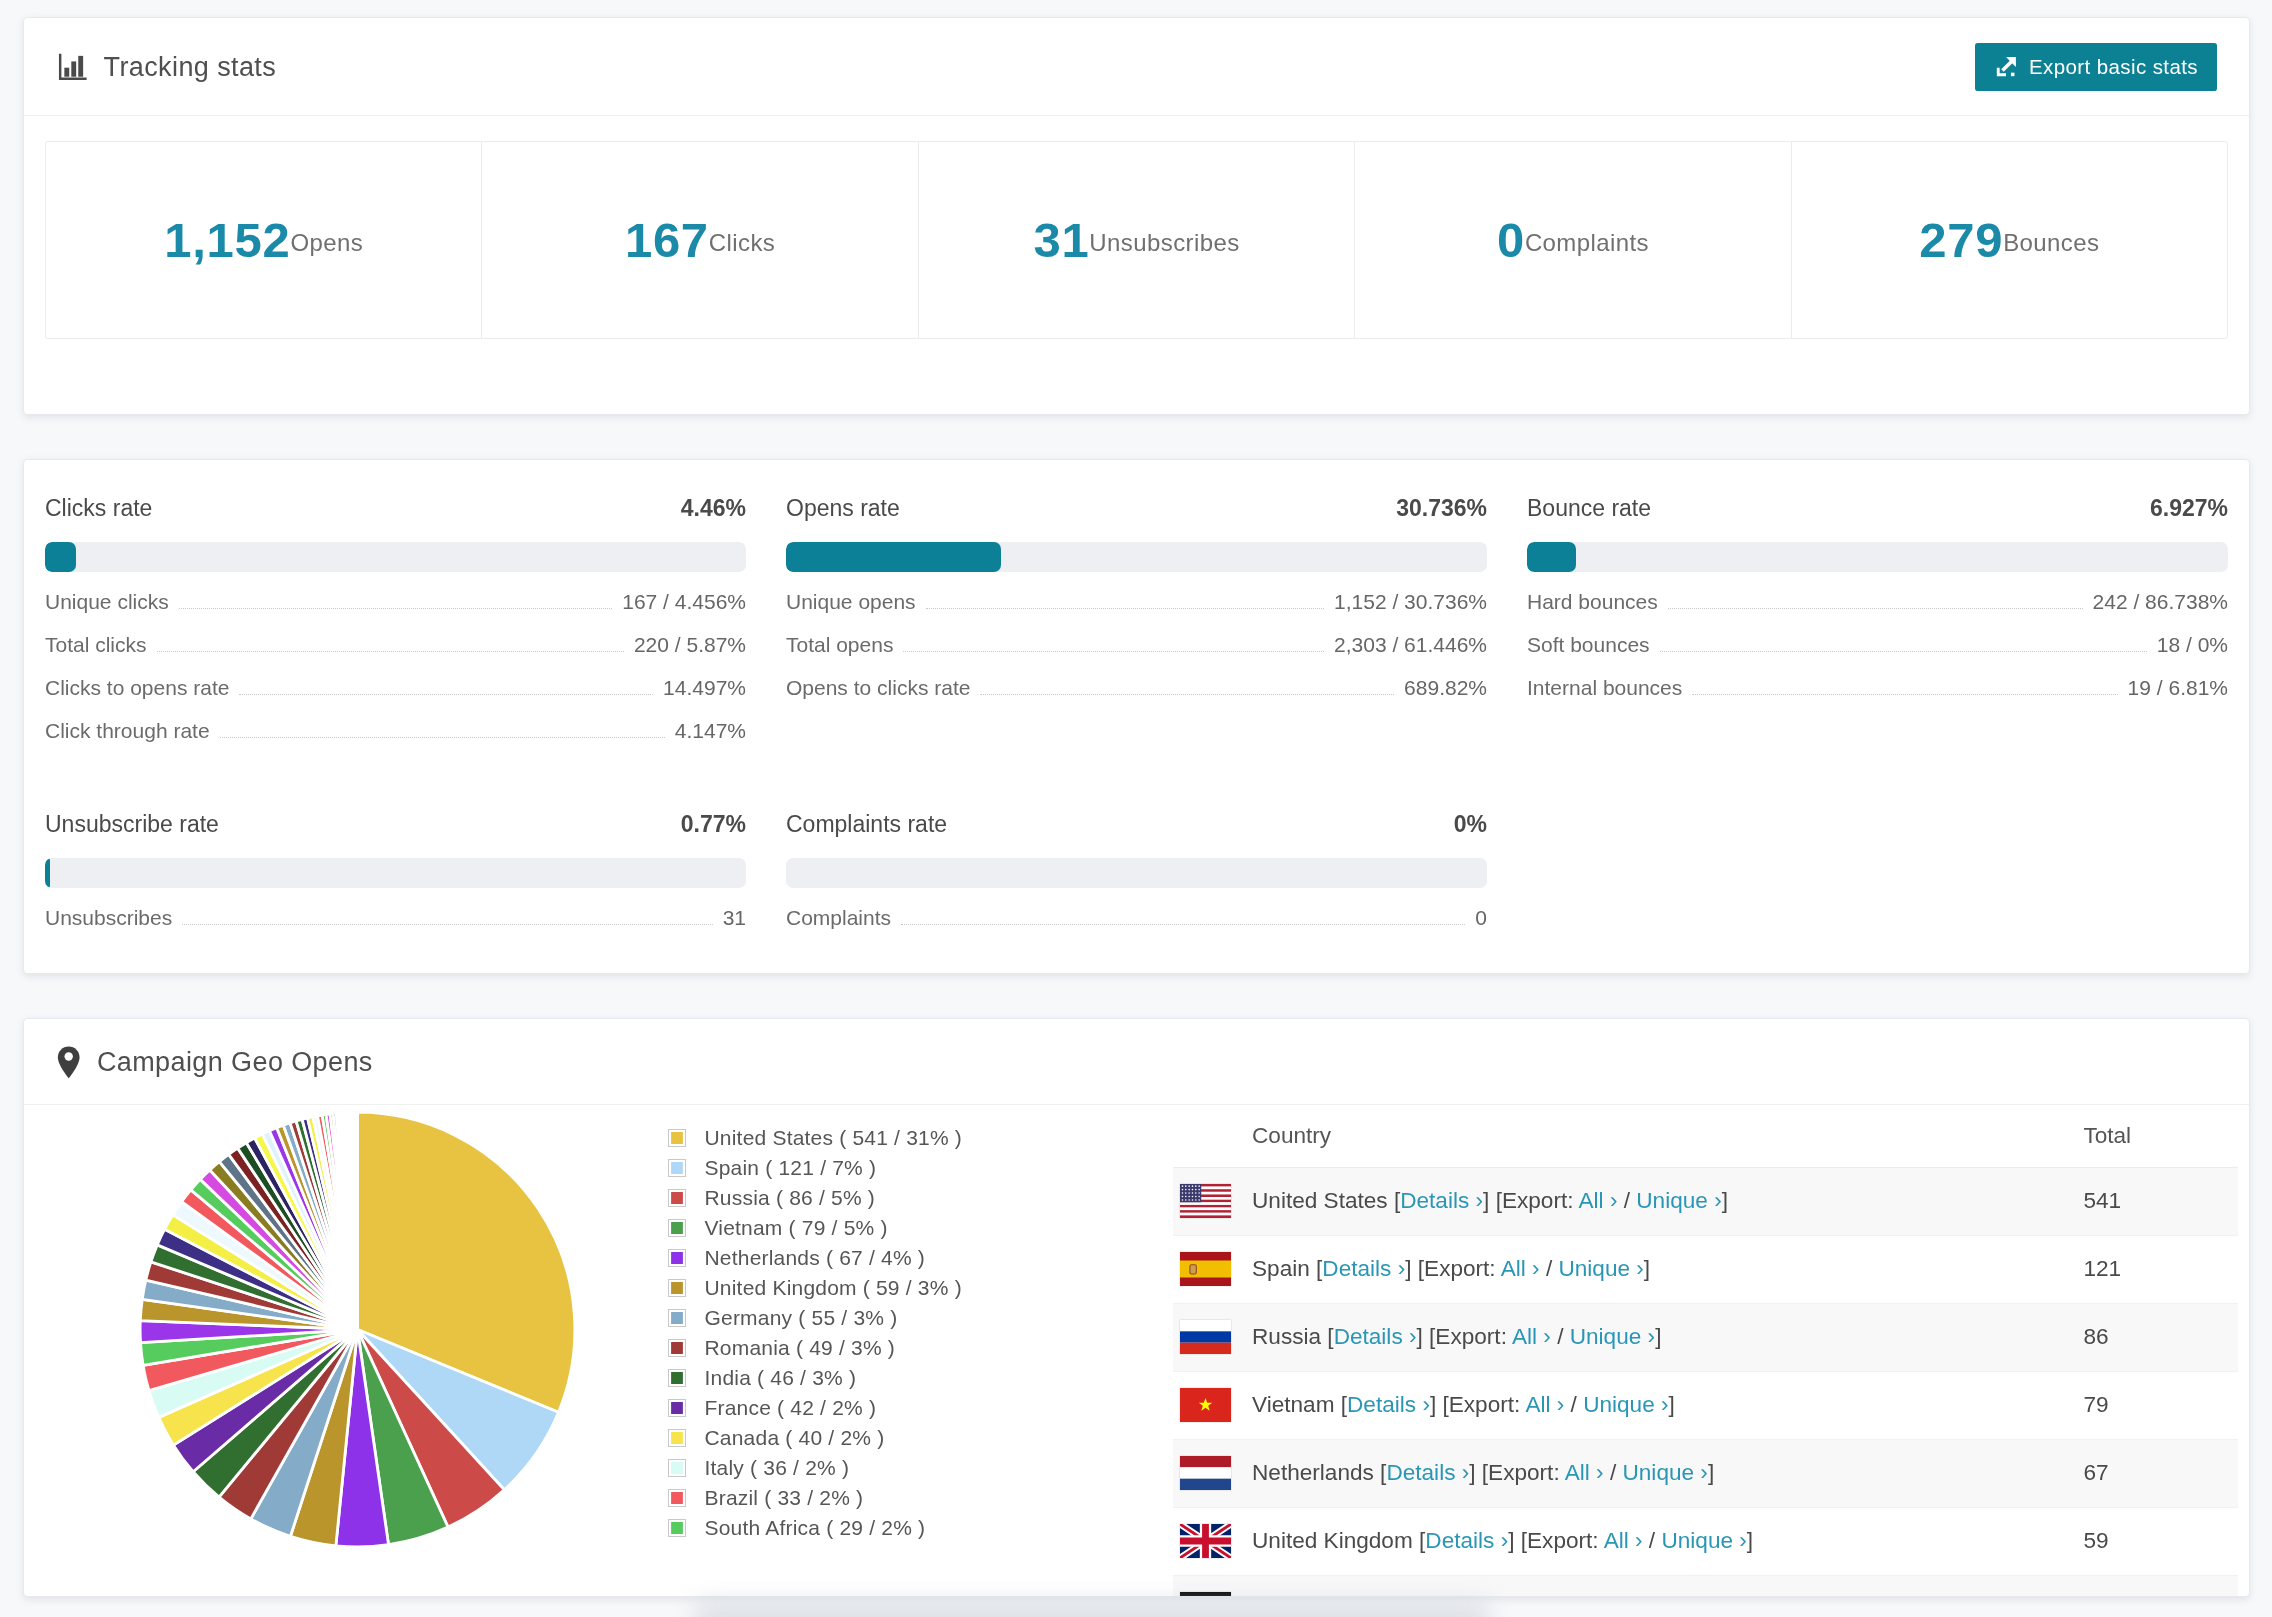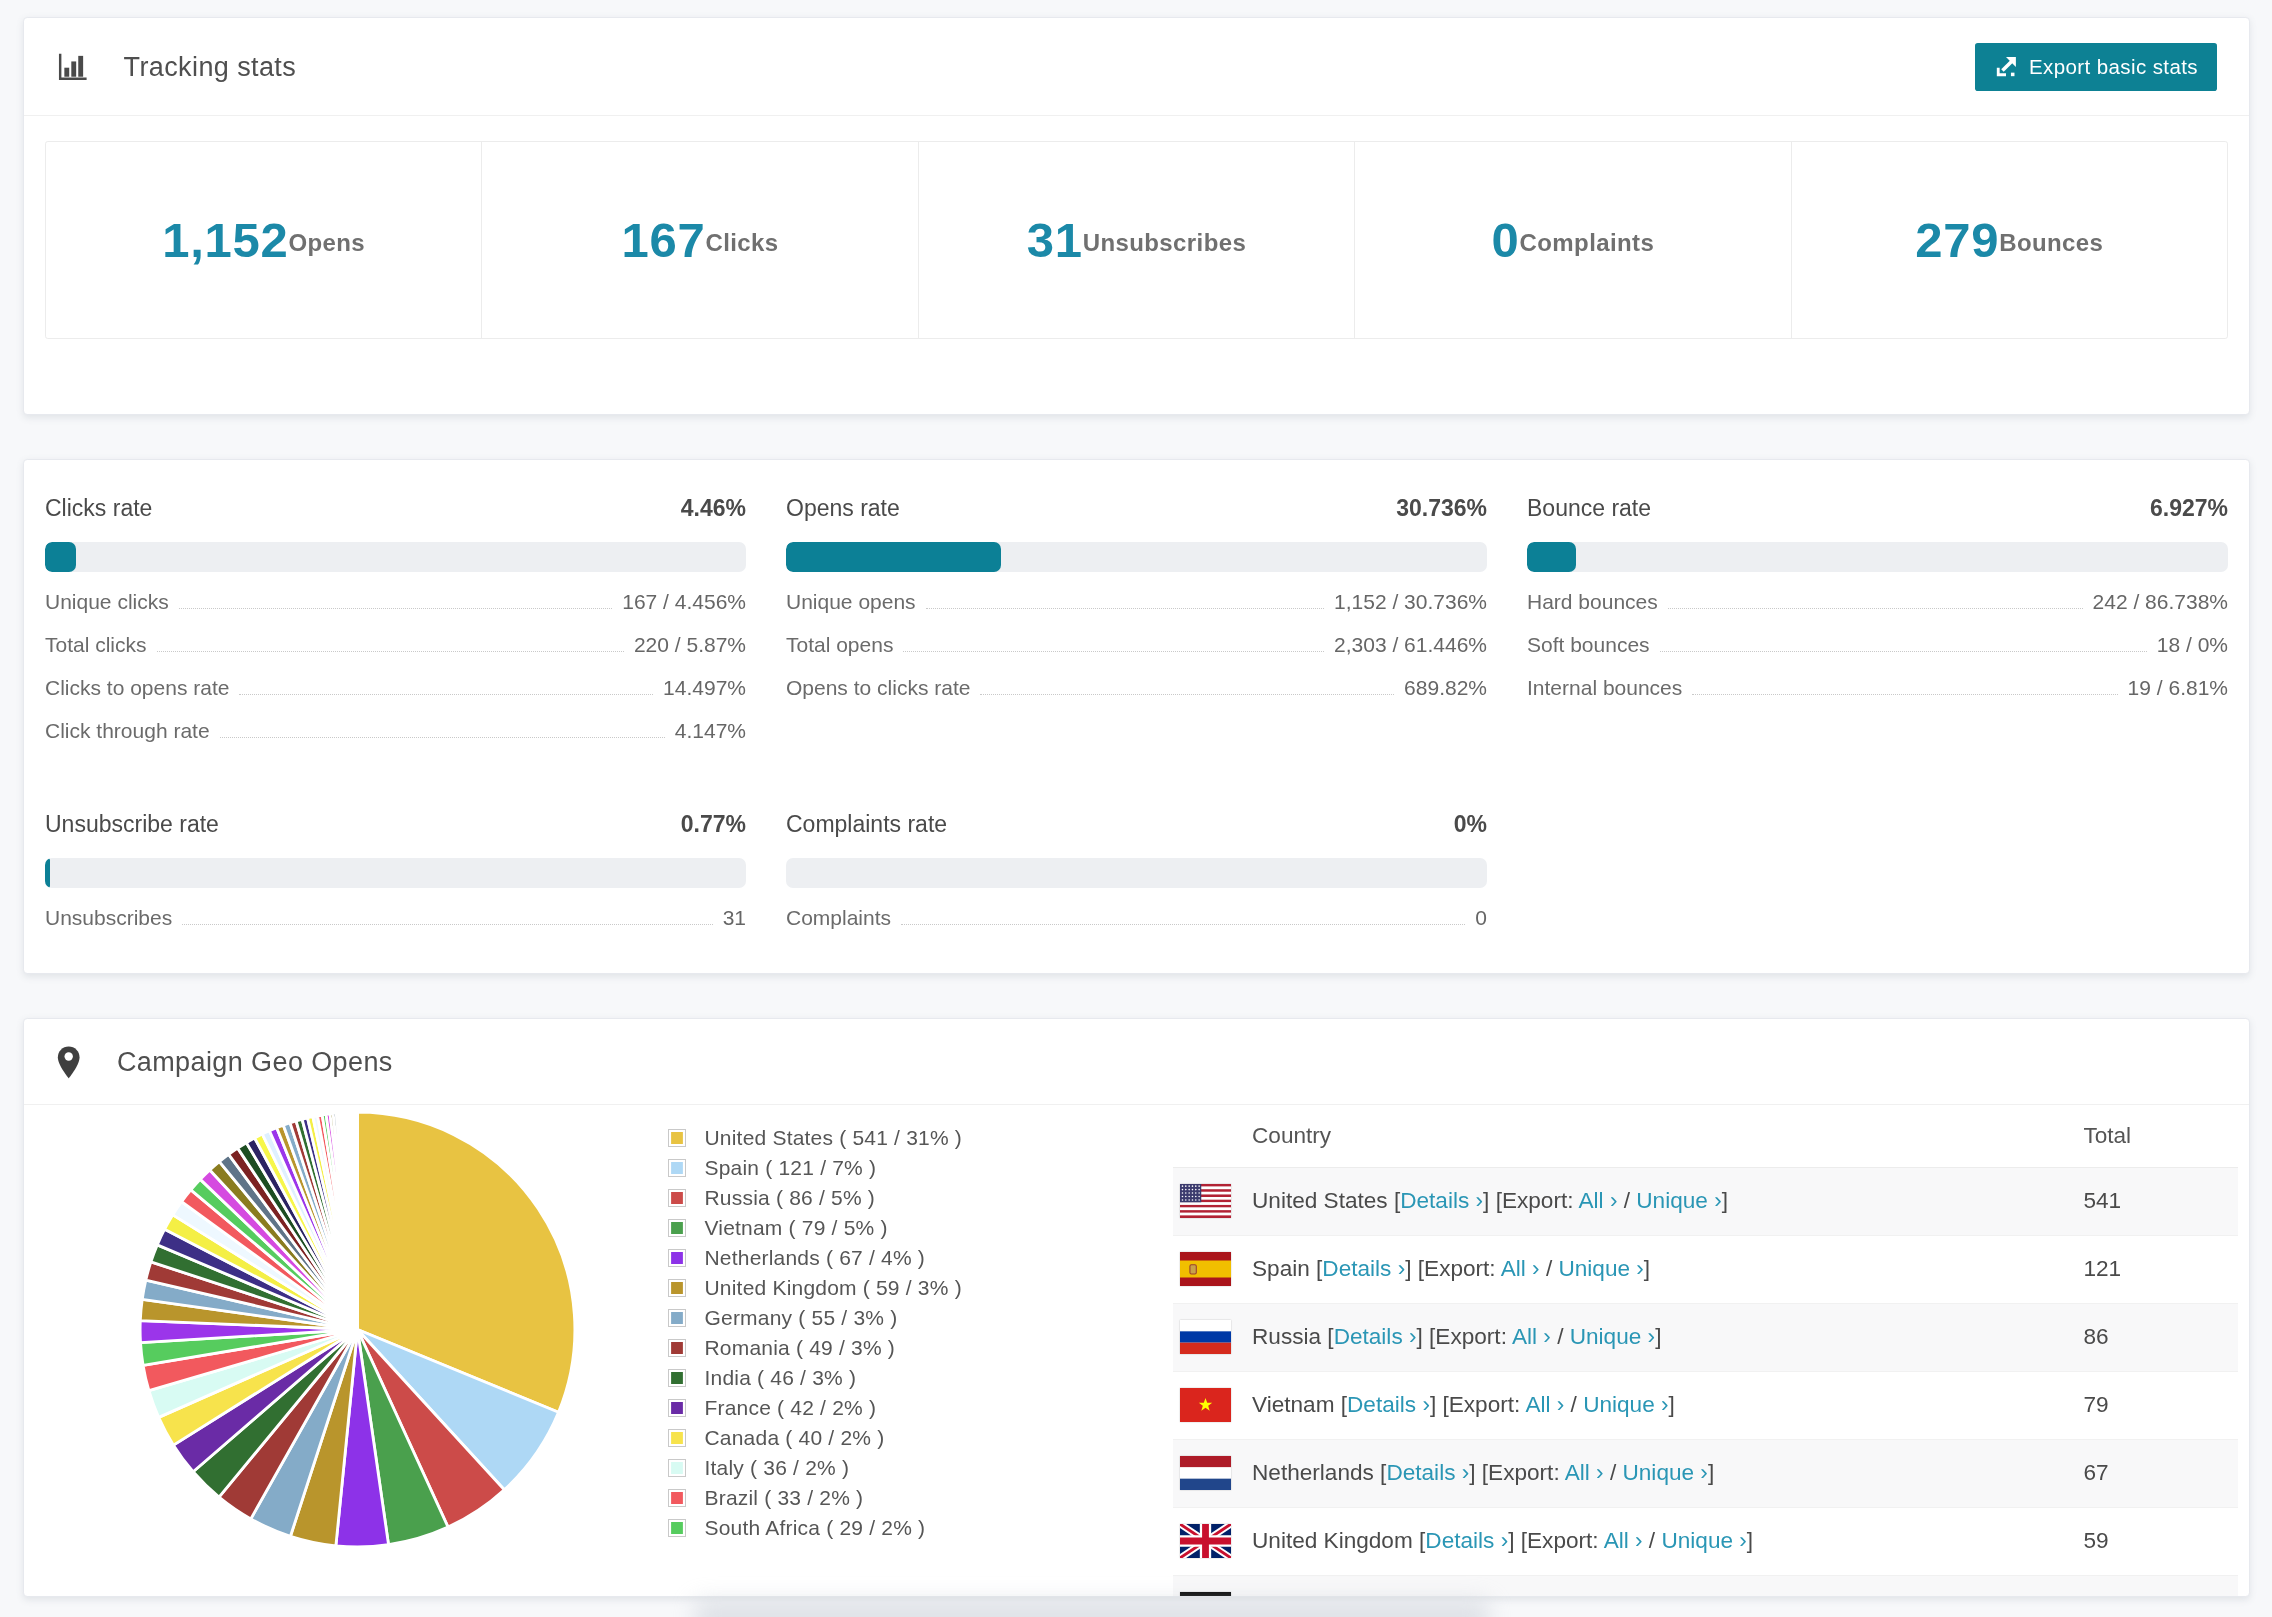--- a/index.html
+++ b/index.html
@@ -13,42 +13,42 @@
   .page{padding:17px 23px 0;}
   .card{
     background:#fff;border:0.7px solid #e7e9ee;border-radius:4.2px;
     box-shadow:0 2.8px 7px rgba(100,110,130,.14);
     margin-bottom:44px;position:relative;
   }
   .card-header{
     display:flex;align-items:center;justify-content:space-between;
     padding:25.4px 32px 24px 32px;border-bottom:1.4px solid #f0f0f0;
   }
-  .hdr-left{display:flex;align-items:center;gap:20px;}
+  .hdr-left{display:flex;align-items:center;}
   .hdr-title{font-size:27px;color:#4f4f4f;letter-spacing:0.4px;}
   .hdr-icon{margin-right:15.5px;display:inline-flex;}
   
   .btn-export{
     display:flex;align-items:flex-end;border:none;cursor:pointer;
     background:#0d8194;color:#fff;font-family:inherit;
     font-size:20.5px;padding:12px 19px;border-radius:2.8px;letter-spacing:0.4px;margin-left:33px;
   }
   .btn-export svg{margin-right:10.6px;}
   
   .tracking-body{padding:25px 21px 75px 21px;}
   .stats-row{
     display:flex;border:0.7px solid #ececec;border-radius:2.8px;background:#fff;
   }
   .stat-box{
     flex:1;height:196px;display:flex;flex-direction:row;
     align-items:center;justify-content:center;border-left:0.7px solid #ececec;
   }
   .stat-box:first-child{border-left:none;}
   .stat-value{font-size:49px;font-weight:700;color:#1b89a8;letter-spacing:0.7px;}
-  .stat-label{font-size:24px;color:#707070;margin-top:5px;letter-spacing:0.4px;font-weight:bold;}
+  .stat-label{font-size:24px;color:#707070;margin-top:5px;letter-spacing:0.4px;}
   
   .rates-body{padding:35px 21px 42px 21px;}
   .rates-grid{
     display:grid;grid-template-columns:1fr 1fr 1fr;
     column-gap:40px;row-gap:67px;
   }
   .rate-head{display:flex;justify-content:space-between;align-items:baseline;}
   .rate-title{font-size:23px;font-weight:400;color:#4a4a4a;}
   .rate-value{font-size:23px;font-weight:700;color:#4a4a4a;}
   .bar{

